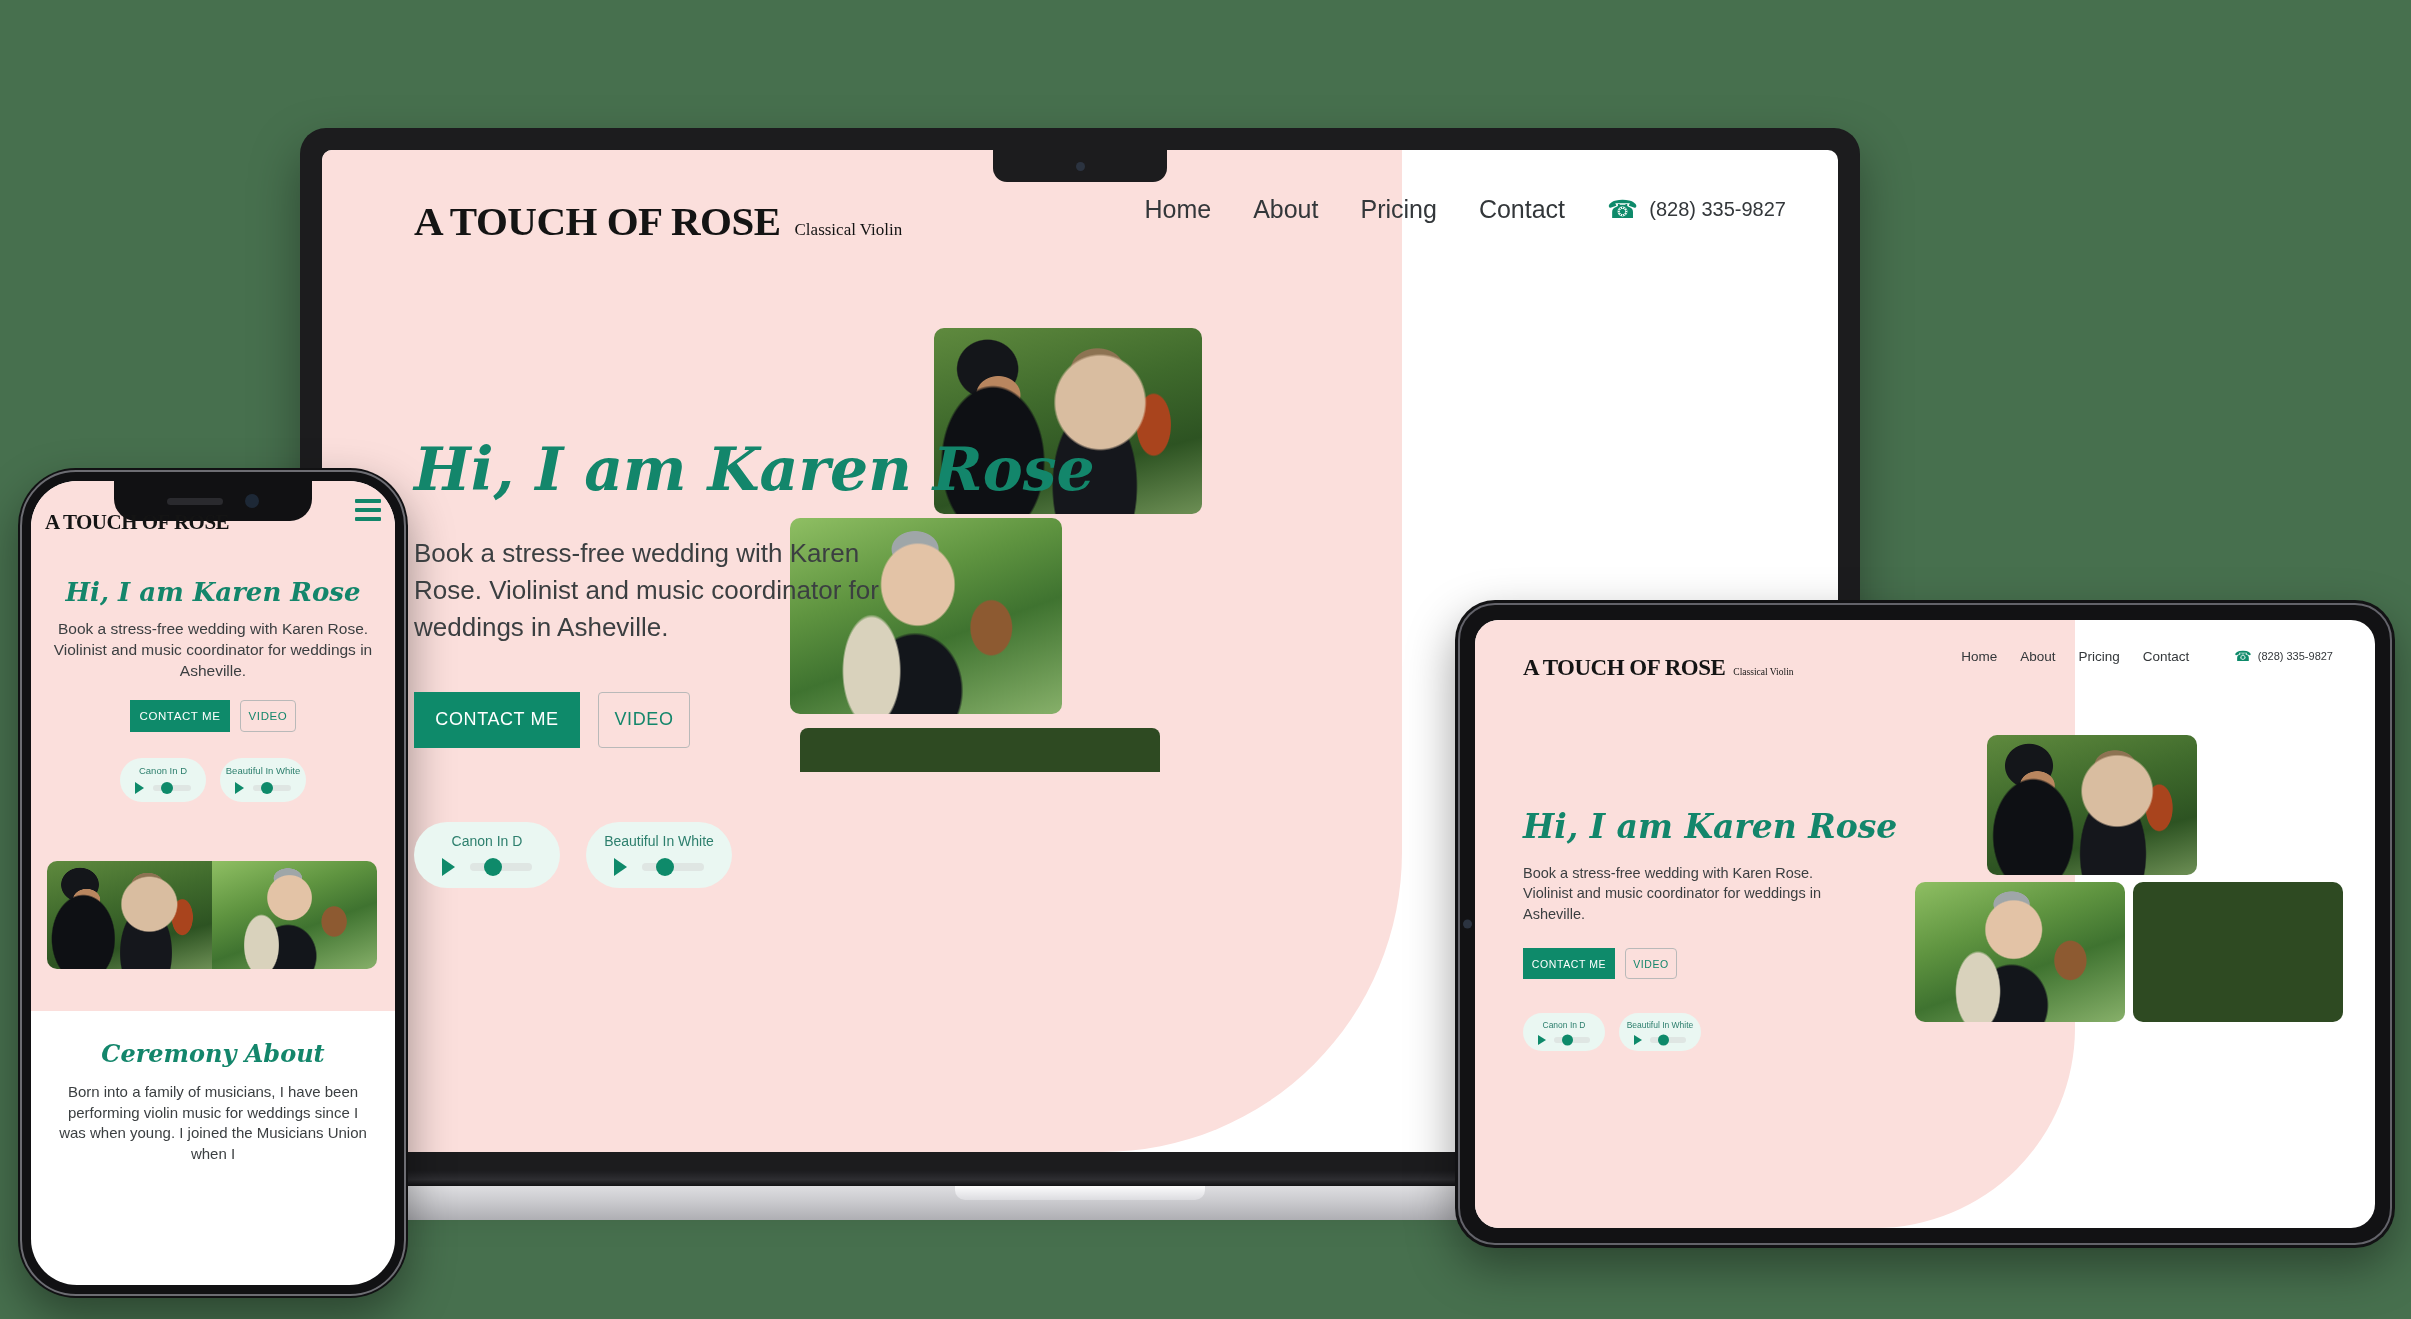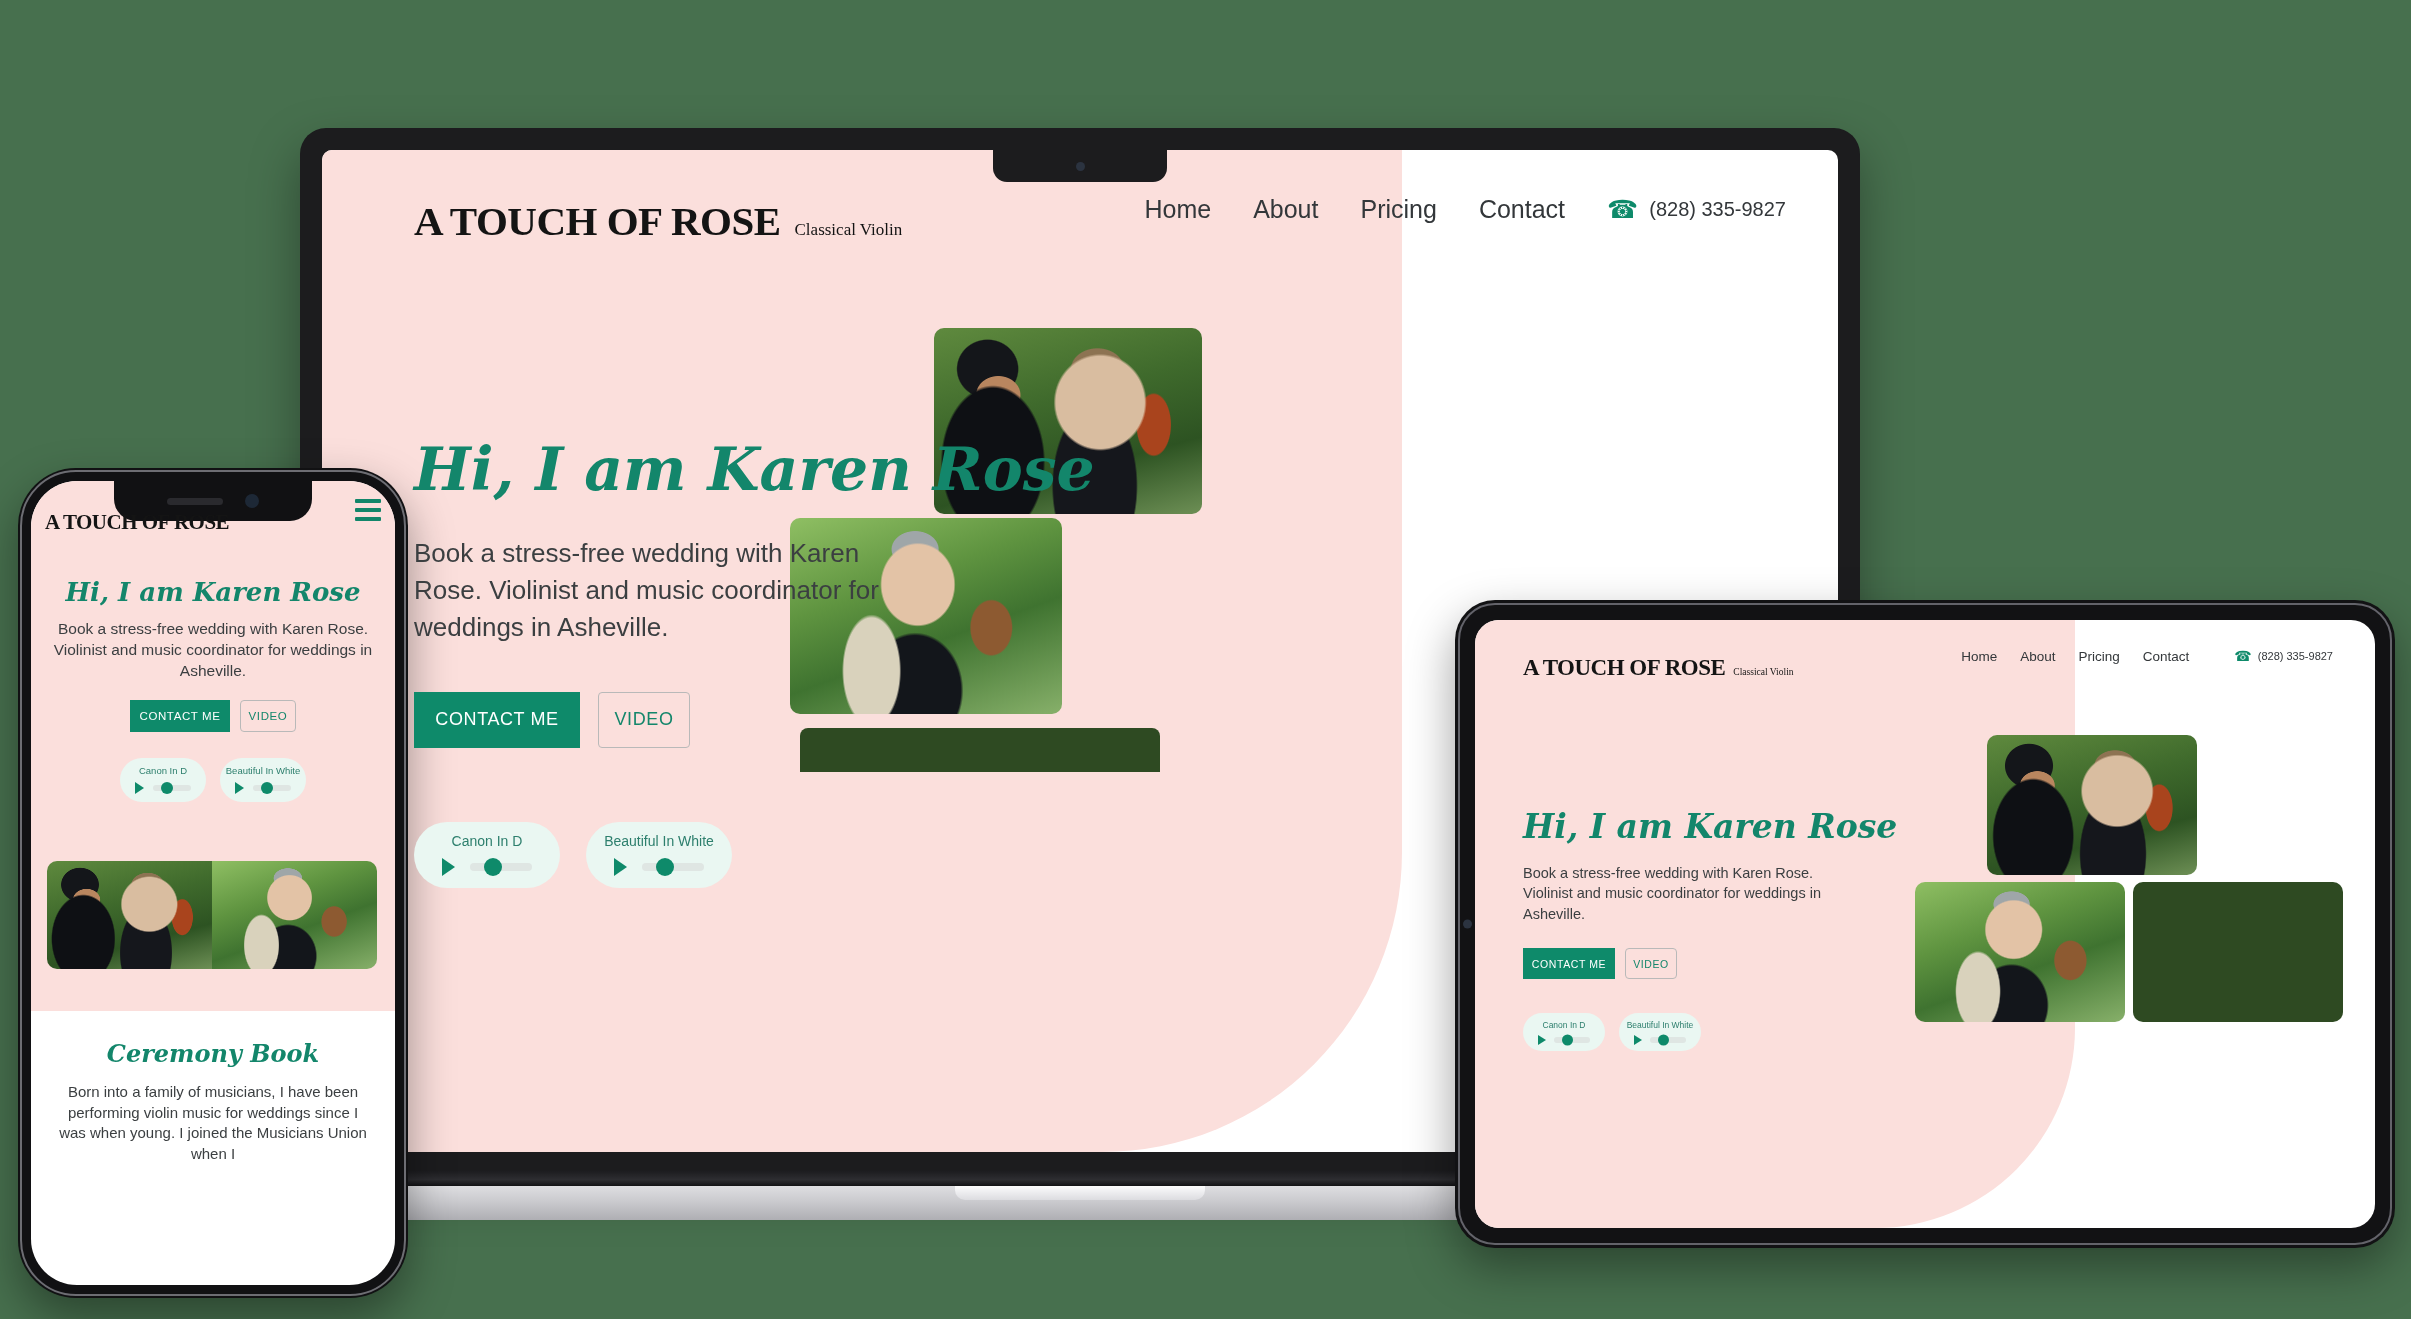--- a/index.html
+++ b/index.html
@@ -436,20 +436,20 @@
             </div>
           </div>
         </div>
 
         <div class="ph-gallery">
           <div class="photo duo"></div>
           <div class="photo forest"></div>
         </div>
 
         <div class="ph-section">
-          <div class="script ph-sec-title" style="white-space:normal">Ceremony Book</div>
+          <div class="script ph-sec-title" style="white-space:normal">Ceremony About</div>
           <div class="ph-sec-body">Born into a family of musicians, I have been performing violin music for weddings since I was when young. I joined the Musicians Union when I</div>
         </div>
       </div>
     </div>
   </div>
 
 </div>
 
 </body></html>

